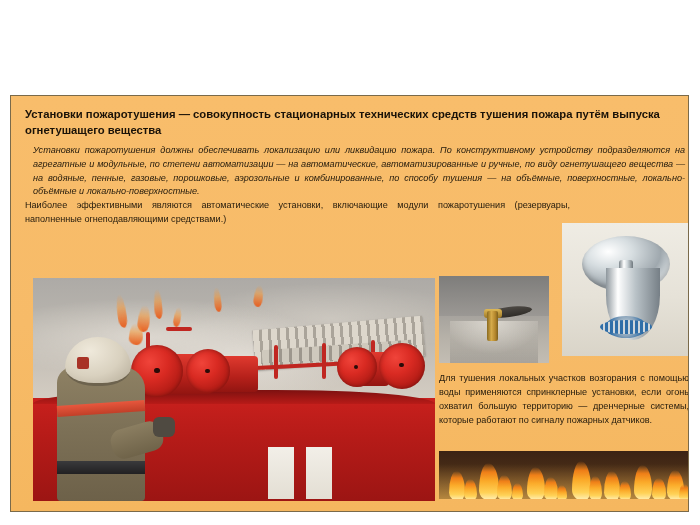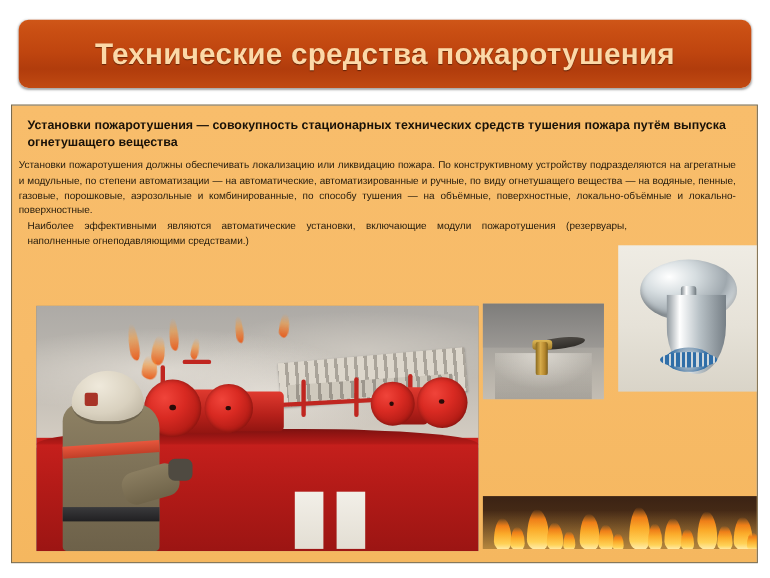--- a/index.html
+++ b/index.html
@@ -68,27 +68,28 @@
     top: 10px;
     width: 650px;
     font-size: 11.3px;
     font-weight: bold;
     color: #1a1208;
     line-height: 1.42;
   }
 
   .para1 {
     position: absolute;
-    left: 6px;
+    left: 22px;
     top: 48px;
     width: 652px;
     font-size: 9.1px;
     color: #231a0c;
     line-height: 1.52;
     text-align: justify;
+    font-style: italic;
   }
 
   .para2 {
     position: absolute;
     left: 14px;
     top: 100px;
     width: 652px;
     font-size: 9.1px;
     color: #231a0c;
     line-height: 1.52;
@@ -415,23 +416,20 @@
     position: absolute;
     left: 0; bottom: 0; width: 100%; height: 72%;
     background: linear-gradient(to top, rgba(255,198,90,0.55), rgba(255,170,60,0) 100%);
   }
 </style>
 </head>
 <body>
 
 <div class="slide">
 
-  <div class="title-bar">
-    <div class="title-text">Технические средства пожаротушения</div>
-  </div>
 
   <div class="panel">
 
     <div class="lead">Установки пожаротушения — совокупность стационарных технических средств тушения пожара путём выпуска огнетушащего вещества</div>
 
     <div class="para1">Установки пожаротушения должны обеспечивать локализацию или ликвидацию пожара. По конструктивному устройству подразделяются на агрегатные и модульные, по степени автоматизации — на автоматические, автоматизированные и ручные, по виду огнетушащего вещества — на водяные, пенные, газовые, порошковые, аэрозольные и комбинированные, по способу тушения — на объёмные, поверхностные, локально-объёмные и локально-поверхностные.</div>
 
     <div class="para2">
       <span class="sub">Наиболее эффективными являются автоматические установки, включающие модули пожаротушения (резервуары, наполненные огнеподавляющими средствами.)</span>
     </div>
@@ -488,20 +486,21 @@
     </div>
 
     <div class="photo-chrome">
       <div class="chrome-blue"></div>
       <div class="chrome-plate"></div>
       <div class="chrome-stem"></div>
       <div class="chrome-frame"></div>
       <div class="chrome-deflector"></div>
     </div>
 
+    <div class="caption">Для тушения локальных участков возгорания с помощью воды применяются спринклерные установки, если огонь охватил большую территорию — дренчерные системы, которые работают по сигналу пожарных датчиков.</div>
 
     <div class="photo-flames">
       <div class="glow"></div>
     <div class="flame" style="left: 4%; width: 16px; height: 30px;"></div>
         <div class="flame" style="left: 10%; width: 13px; height: 22px;"></div>
         <div class="flame" style="left: 16%; width: 20px; height: 38px;"></div>
         <div class="flame" style="left: 23%; width: 15px; height: 26px;"></div>
         <div class="flame" style="left: 29%; width: 11px; height: 18px;"></div>
         <div class="flame" style="left: 35%; width: 18px; height: 34px;"></div>
         <div class="flame" style="left: 42%; width: 14px; height: 24px;"></div>

